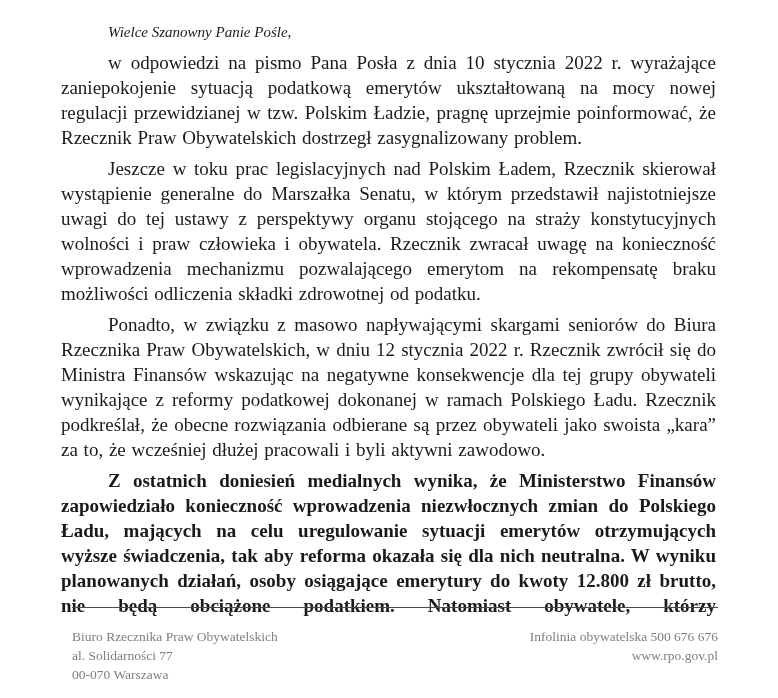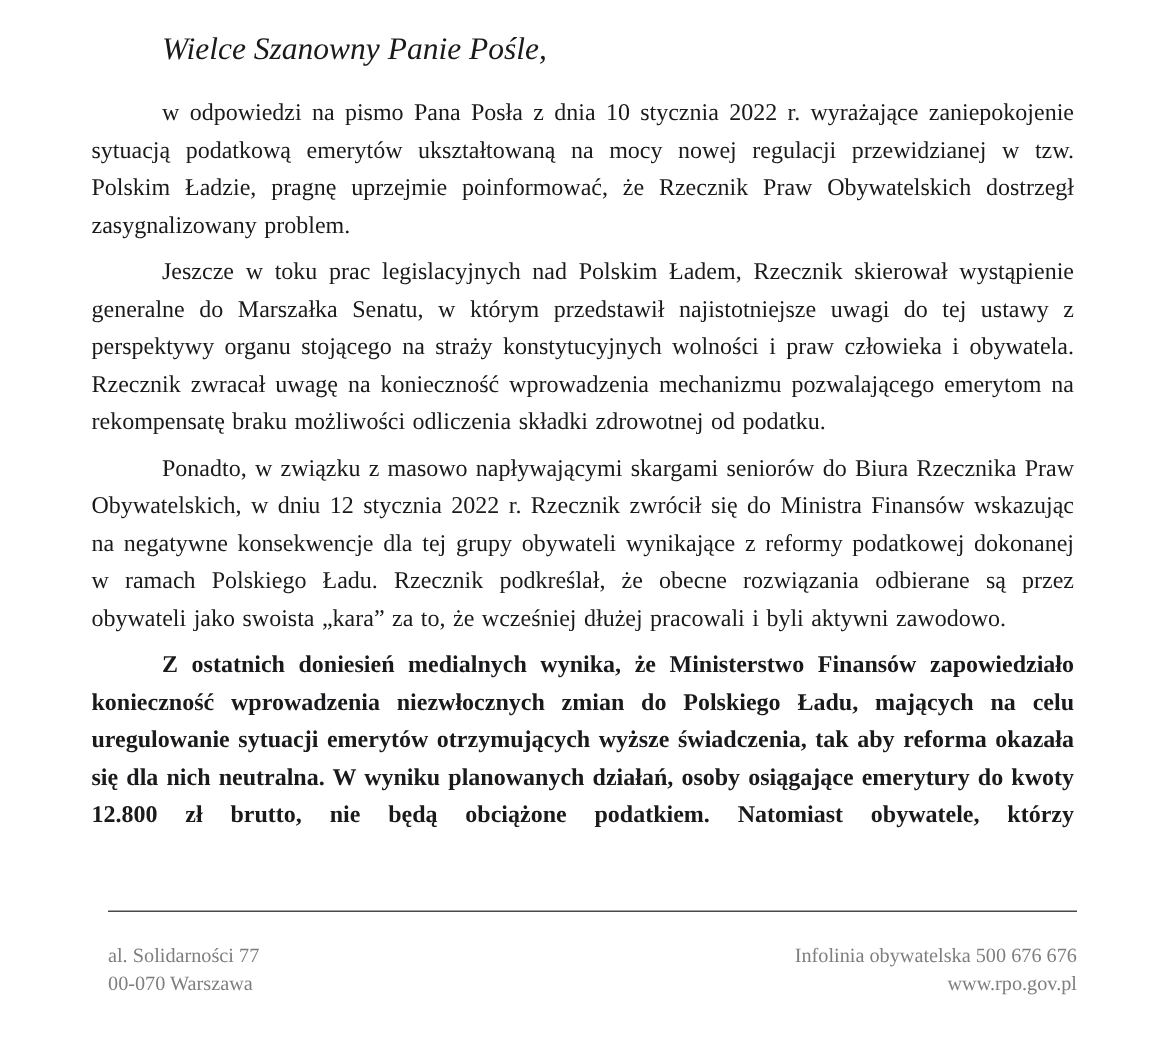--- a/index.html
+++ b/index.html
@@ -16,29 +16,29 @@
     color: #1a1a1c;
     overflow: hidden;
   }
   .letter-body {
     position: absolute;
     top: 20px;
     left: 61px;
     width: 655px;
   }
   .salutation {
-    margin: 0 0 18px 0;
-    font-size: 21px;
+    margin: 0 0 5px 0;
+    font-size: 15px;
     line-height: 25px;
     font-style: italic;
     text-indent: 47px;
   }
   .para {
     margin: 0 0 6px 0;
-    font-size: 16px;
+    font-size: 19px;
     line-height: 25px;
     text-align: justify;
     text-indent: 47px;
     word-spacing: 1px;
   }
   .para.continued {
     
     text-align-last: justify;
     font-weight: bold;
   }
@@ -79,20 +79,21 @@
 
     <p class="para">Ponadto, w związku z masowo napływającymi skargami seniorów do Biura Rzecznika Praw Obywatelskich, w dniu 12 stycznia 2022 r. Rzecznik zwrócił się do Ministra Finansów wskazując na negatywne konsekwencje dla tej grupy obywateli wynikające z reformy podatkowej dokonanej w ramach Polskiego Ładu. Rzecznik podkreślał, że obecne rozwiązania odbierane są przez obywateli jako swoista „kara” za to, że wcześniej dłużej pracowali i byli aktywni zawodowo.</p>
 
     <p class="para continued">Z ostatnich doniesień medialnych wynika, że Ministerstwo Finansów zapowiedziało konieczność wprowadzenia niezwłocznych zmian do Polskiego Ładu, mających na celu uregulowanie sytuacji emerytów otrzymujących wyższe świadczenia, tak aby reforma okazała się dla nich neutralna. W wyniku planowanych działań, osoby osiągające emerytury do kwoty 12.800 zł brutto, nie będą obciążone podatkiem. Natomiast obywatele, którzy</p>
   </div>
 
   <div class="letter-footer">
     <hr class="rule">
     <div class="footer-cols">
       <div class="footer-left">
+        <div>Biuro Rzecznika Praw Obywatelskich</div>
         <div>al. Solidarności 77</div>
         <div>00-070 Warszawa</div>
       </div>
       <div class="footer-right">
         <div>Infolinia obywatelska 500 676 676</div>
         <div>www.rpo.gov.pl</div>
       </div>
     </div>
   </div>
 

